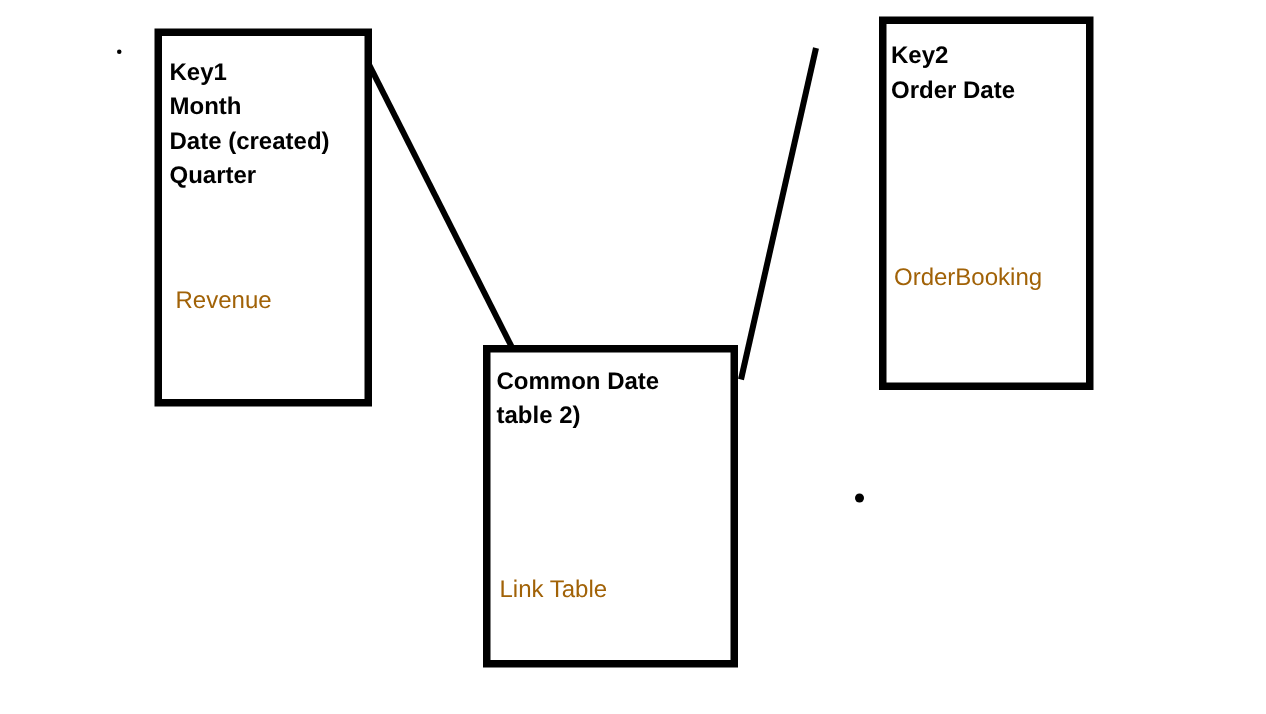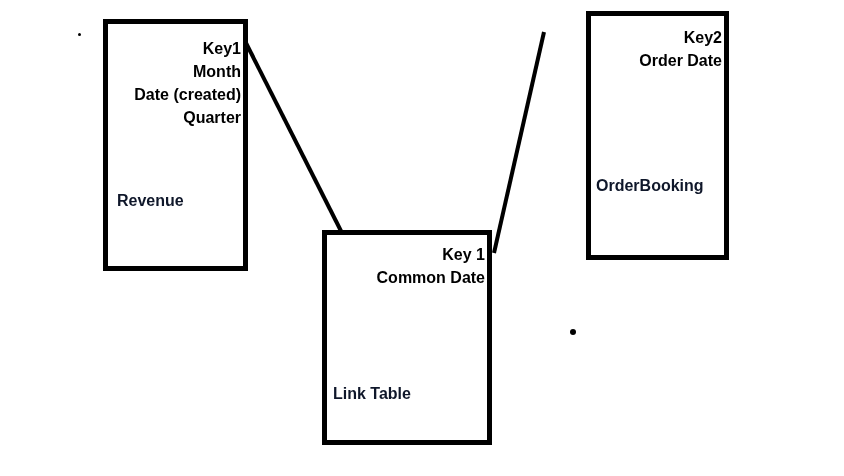--- a/index.html
+++ b/index.html
@@ -7,21 +7,20 @@
     padding: 0;
     background: #ffffff;
   }
   .canvas {
     position: relative;
     width: 844px;
     height: 476px;
     background: #ffffff;
     overflow: hidden;
     font-family: "Liberation Sans", sans-serif;
-    text-align: right;
   }
   .entity-box {
     position: absolute;
     box-sizing: border-box;
     border: 5px solid #000000;
     background: #ffffff;
     color: #000000;
     font-weight: bold;
     font-size: 16px;
     line-height: 23px;
@@ -29,22 +28,22 @@
   .box-revenue   { left: 103px; top: 19px;  width: 145px; height: 252px; }
   .box-orderbooking { left: 538px; top: 11px;  width: 143px; height: 249px; margin-left: 48px; }
   .box-link      { left: 322px; top: 230px; width: 170px; height: 215px; }
 
   .box-revenue .fields      { padding: 13px 2px 0 5px; }
   .box-orderbooking .fields { padding: 10px 2px 0 3px; }
   .box-link .fields         { padding: 8px  2px 0 4px; }
 
   .table-name {
     position: absolute;
-    color: #0f172a;
-    font-weight: bold;
+    color: #a16207;
+    font-weight: normal;
     font-size: 16px;
     line-height: 23px;
     white-space: nowrap;
   }
   .box-revenue .table-name      { left: 9px; top: 165px; }
   .box-orderbooking .table-name { left: 5px; top: 158px; }
   .box-link .table-name         { left: 6px; top: 147px; }
 
   .connectors {
     position: absolute;
@@ -79,22 +78,22 @@
   <div class="entity-box box-orderbooking">
     <div class="fields">
       <div>Key2</div>
       <div>Order Date</div>
     </div>
     <div class="table-name">OrderBooking</div>
   </div>
 
   <div class="entity-box box-link">
     <div class="fields">
-      <div>Key 1</div>
       <div>Common Date</div>
+      <div>table 2)</div>
     </div>
     <div class="table-name">Link Table</div>
   </div>
 
   <svg class="connectors" viewBox="0 0 844 476" xmlns="http://www.w3.org/2000/svg">
     <line x1="246" y1="43" x2="341" y2="231" stroke="#000000" stroke-width="4"></line>
     <line x1="494" y1="253" x2="544" y2="32" stroke="#000000" stroke-width="4"></line>
   </svg>
 
   <div class="stray-dot dot-topleft"></div>

